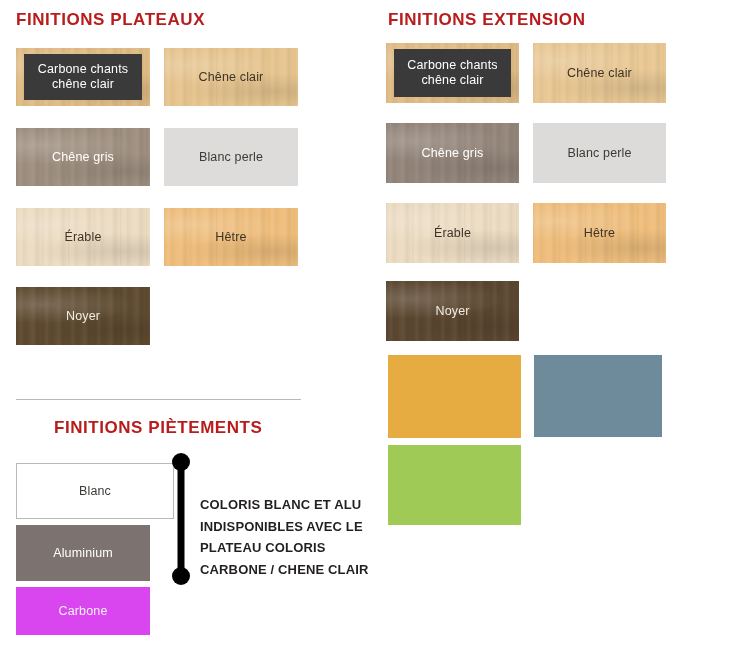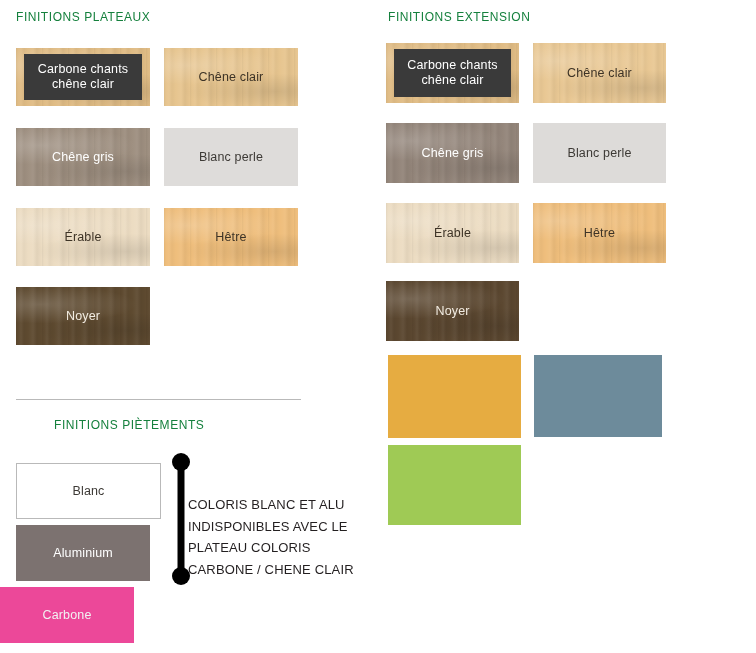--- a/index.html
+++ b/index.html
@@ -17,24 +17,24 @@
   }
 
   .panel {
     position: absolute;
     top: 0;
   }
   .panel-left  { left: 0;   width: 378px; }
   .panel-right { left: 378px; width: 378px; }
 
   .section-title {
-    font-size: 12px;
-    font-weight: normal;
+    font-size: 17px;
+    font-weight: bold;
     letter-spacing: 0.55px;
-    color: #15803d;
+    color: #b91c1c;
     text-transform: uppercase;
   }
   .swatch {
     position: relative;
     box-sizing: border-box;
     display: flex;
     align-items: center;
     justify-content: center;
     overflow: hidden;
   }
@@ -163,41 +163,41 @@
   </div>
 
   <div class="swatch grain" style="position:absolute;left:16px;top:287px;width:134px;height:58px;background:#5e4a30;">
     <span class="swatch-label" style="color:#f2ece2;">Noyer</span>
   </div>
 
   <div class="divider" style="left:16px;top:399px;width:285px;"></div>
 
   <div class="section-title" style="position:absolute;left:16px;top:418px;margin-left:38px;">FINITIONS PIÈTEMENTS</div>
 
-  <div class="swatch" style="position:absolute;left:16px;top:463px;width:145px;height:56px;background:#ffffff;border:1px solid #b9b9b9;">
+  <div class="swatch" style="position:absolute;left:16px;top:463px;width:158px;height:56px;background:#ffffff;border:1px solid #b9b9b9;">
     <span class="swatch-label" style="color:#3d3a36;">Blanc</span>
   </div>
 
   <div class="swatch" style="position:absolute;left:16px;top:525px;width:134px;height:56px;background:#7c7270;">
     <span class="swatch-label" style="color:#ffffff;">Aluminium</span>
   </div>
 
-  <div class="swatch" style="position:absolute;left:0;top:587px;width:134px;height:56px;background:#ec4899;">
+  <div class="swatch" style="position:absolute;left:16px;top:587px;width:134px;height:48px;background:#d946ef;">
     <span class="swatch-label" style="color:#f2f2f2;">Carbone</span>
   </div>
 
   <div class="bracket" style="left:168px;top:452px;width:26px;height:134px;">
     <svg width="26" height="134" viewBox="0 0 26 134">
       <line x1="13" y1="11" x2="13" y2="123" stroke="#000000" stroke-width="7"></line>
       <circle cx="13" cy="10" r="9" fill="#000000"></circle>
       <circle cx="13" cy="124" r="9" fill="#000000"></circle>
     </svg>
   </div>
 
-  <div class="note" style="left:188px;top:494px;width:185px;">COLORIS BLANC ET ALU INDISPONIBLES AVEC LE PLATEAU COLORIS CARBONE / CHENE CLAIR</div>
+  <div class="note" style="left:200px;top:494px;width:185px;font-weight:bold;">COLORIS BLANC ET ALU INDISPONIBLES AVEC LE PLATEAU COLORIS CARBONE / CHENE CLAIR</div>
 
 </div>
 
 <div class="panel panel-right">
 
   <div class="section-title" style="position:absolute;left:10px;top:10px;">FINITIONS EXTENSION</div>
 
   <div class="swatch grain" style="position:absolute;left:8px;top:43px;width:133px;height:60px;background:#e0bc85;">
     <div class="inset-plate" style="left:8px;top:6px;right:8px;bottom:6px;background:#3a3a3a;">
       <span class="swatch-label" style="color:#ffffff;">Carbone chants

